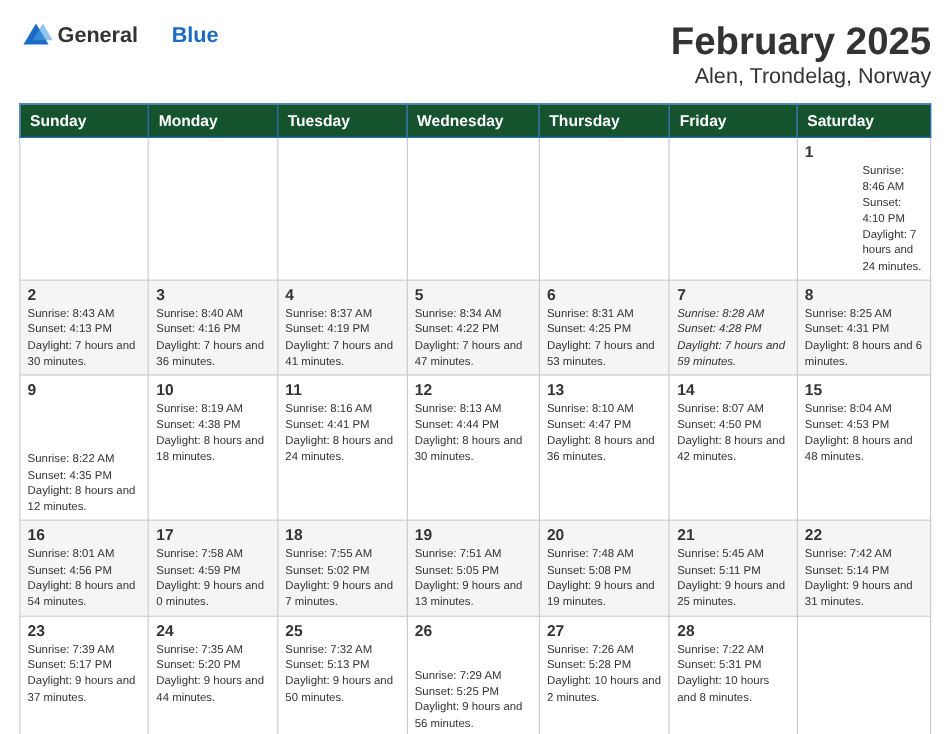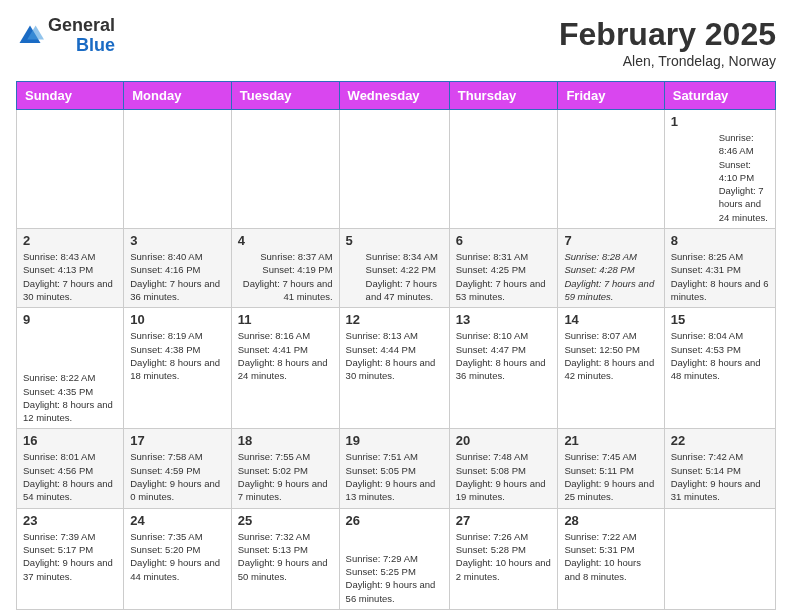--- a/index.html
+++ b/index.html
@@ -15,21 +15,21 @@
       justify-content: space-between;
       align-items: flex-start;
       margin-bottom: 12px;
     }
     .logo {
       display: flex;
       align-items: center;
     }
     .logo-text {
       display: flex;
-      flex-direction: column;
+      flex-direction: row;
       line-height: 1.1;
       justify-content: space-between;
     }
     .logo-general {
       font-size: 18px;
       font-weight: bold;
       color: #333;
     }
     .logo-blue {
       font-size: 18px;
@@ -44,30 +44,30 @@
     }
     .title-block {
       text-align: right;
     }
     .title-month {
       font-size: 32px;
       font-weight: bold;
       color: #333;
     }
     .title-location {
-      font-size: 14px;
+      font-size: 18px;
       color: #333;
     }
     .calendar {
       width: 100%;
       border-collapse: collapse;
       border: 1px solid #ccc;
     }
     .calendar th {
-      background: #d946ef;
+      background: #14532d;
       color: #fff;
       text-align: left;
       padding: 6px 8px;
       font-size: 13px;
       border: 1px solid #2c6ebd;
     }
     .calendar td {
       border: 1px solid #ccc;
       vertical-align: top;
       padding: 4px 6px;
@@ -152,27 +152,27 @@
 Daylight: 7 hours and 30 minutes.</div>
         </td>
         <td>
           <span class="day-number">3</span>
           <div class="day-info" style="white-space: pre-line;">Sunrise: 8:40 AM
 Sunset: 4:16 PM
 Daylight: 7 hours and 36 minutes.</div>
         </td>
         <td>
           <span class="day-number">4</span>
-          <div class="day-info" style="white-space: pre-line; text-align: right;">Sunrise: 8:37 AM
+          <div class="day-info" style="white-space: pre-line;">Sunrise: 8:37 AM
 Sunset: 4:19 PM
 Daylight: 7 hours and 41 minutes.</div>
         </td>
         <td>
           <span class="day-number">5</span>
-          <div class="day-info" style="white-space: pre-line; margin-left: 20px;">Sunrise: 8:34 AM
+          <div class="day-info" style="white-space: pre-line;">Sunrise: 8:34 AM
 Sunset: 4:22 PM
 Daylight: 7 hours and 47 minutes.</div>
         </td>
         <td>
           <span class="day-number">6</span>
           <div class="day-info" style="white-space: pre-line;">Sunrise: 8:31 AM
 Sunset: 4:25 PM
 Daylight: 7 hours and 53 minutes.</div>
         </td>
         <td>
@@ -215,21 +215,21 @@
         </td>
         <td>
           <span class="day-number">13</span>
           <div class="day-info" style="white-space: pre-line;">Sunrise: 8:10 AM
 Sunset: 4:47 PM
 Daylight: 8 hours and 36 minutes.</div>
         </td>
         <td>
           <span class="day-number">14</span>
           <div class="day-info" style="white-space: pre-line;">Sunrise: 8:07 AM
-Sunset: 12:50 PM
+Sunset: 4:50 PM
 Daylight: 8 hours and 42 minutes.</div>
         </td>
         <td>
           <span class="day-number">15</span>
           <div class="day-info" style="white-space: pre-line;">Sunrise: 8:04 AM
 Sunset: 4:53 PM
 Daylight: 8 hours and 48 minutes.</div>
         </td>
       </tr>
       <tr>
@@ -258,21 +258,21 @@
 Daylight: 9 hours and 13 minutes.</div>
         </td>
         <td>
           <span class="day-number">20</span>
           <div class="day-info" style="white-space: pre-line;">Sunrise: 7:48 AM
 Sunset: 5:08 PM
 Daylight: 9 hours and 19 minutes.</div>
         </td>
         <td>
           <span class="day-number">21</span>
-          <div class="day-info" style="white-space: pre-line;">Sunrise: 7:45 AM
+          <div class="day-info" style="white-space: pre-line;">Sunrise: 5:45 AM
 Sunset: 5:11 PM
 Daylight: 9 hours and 25 minutes.</div>
         </td>
         <td>
           <span class="day-number">22</span>
           <div class="day-info" style="white-space: pre-line;">Sunrise: 7:42 AM
 Sunset: 5:14 PM
 Daylight: 9 hours and 31 minutes.</div>
         </td>
       </tr>

